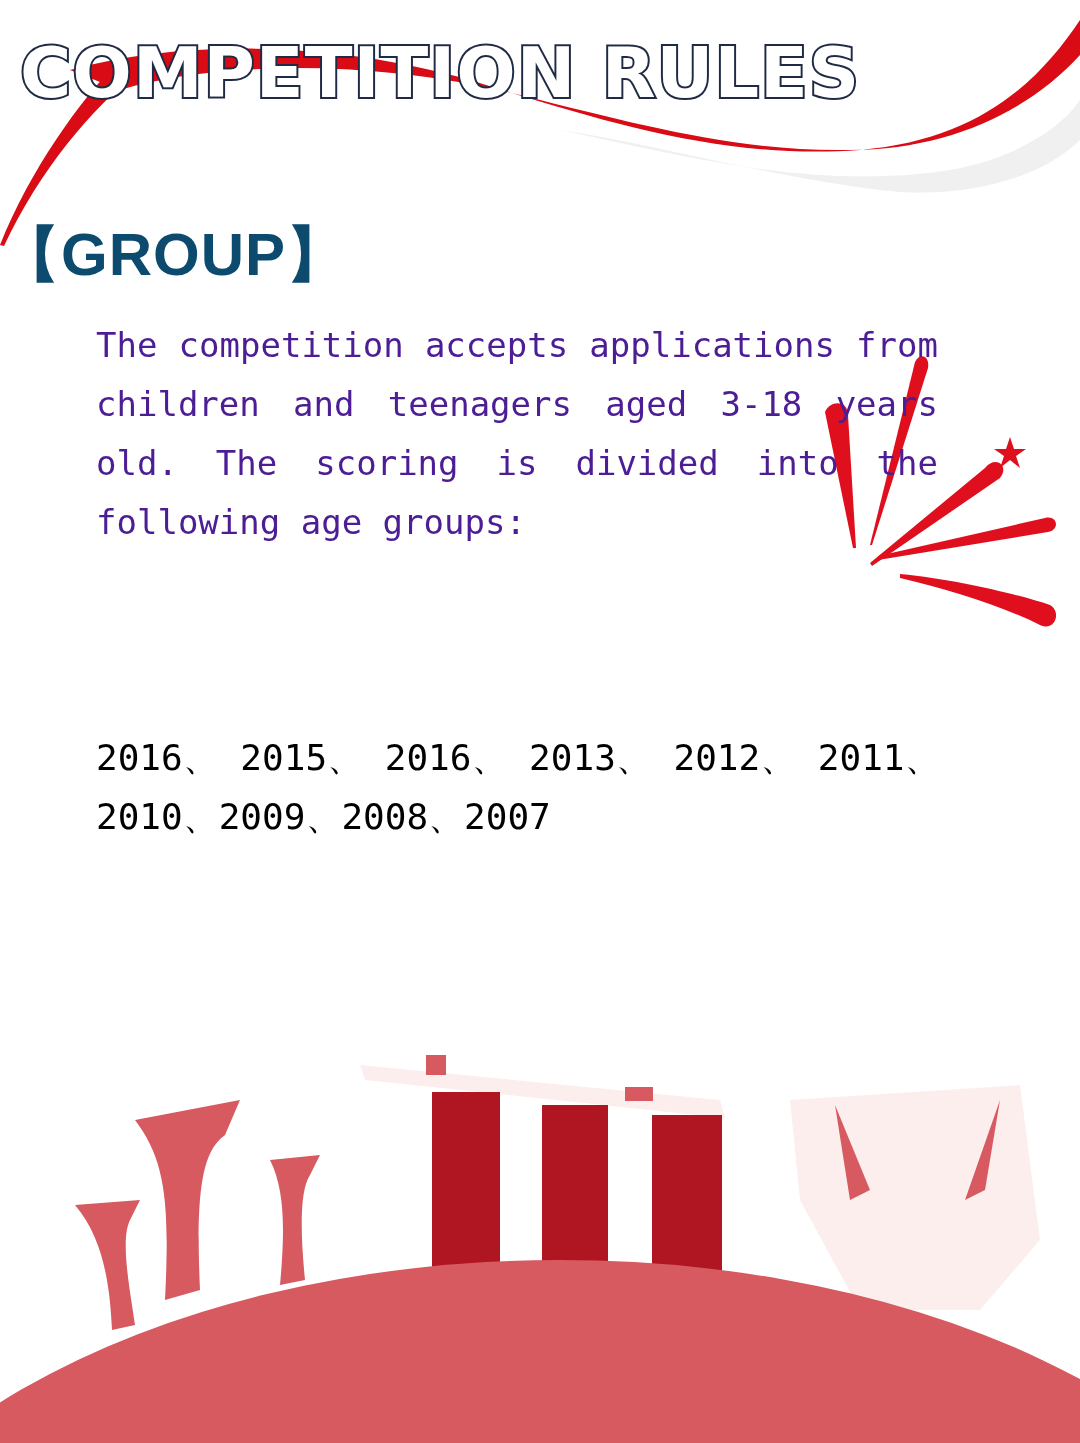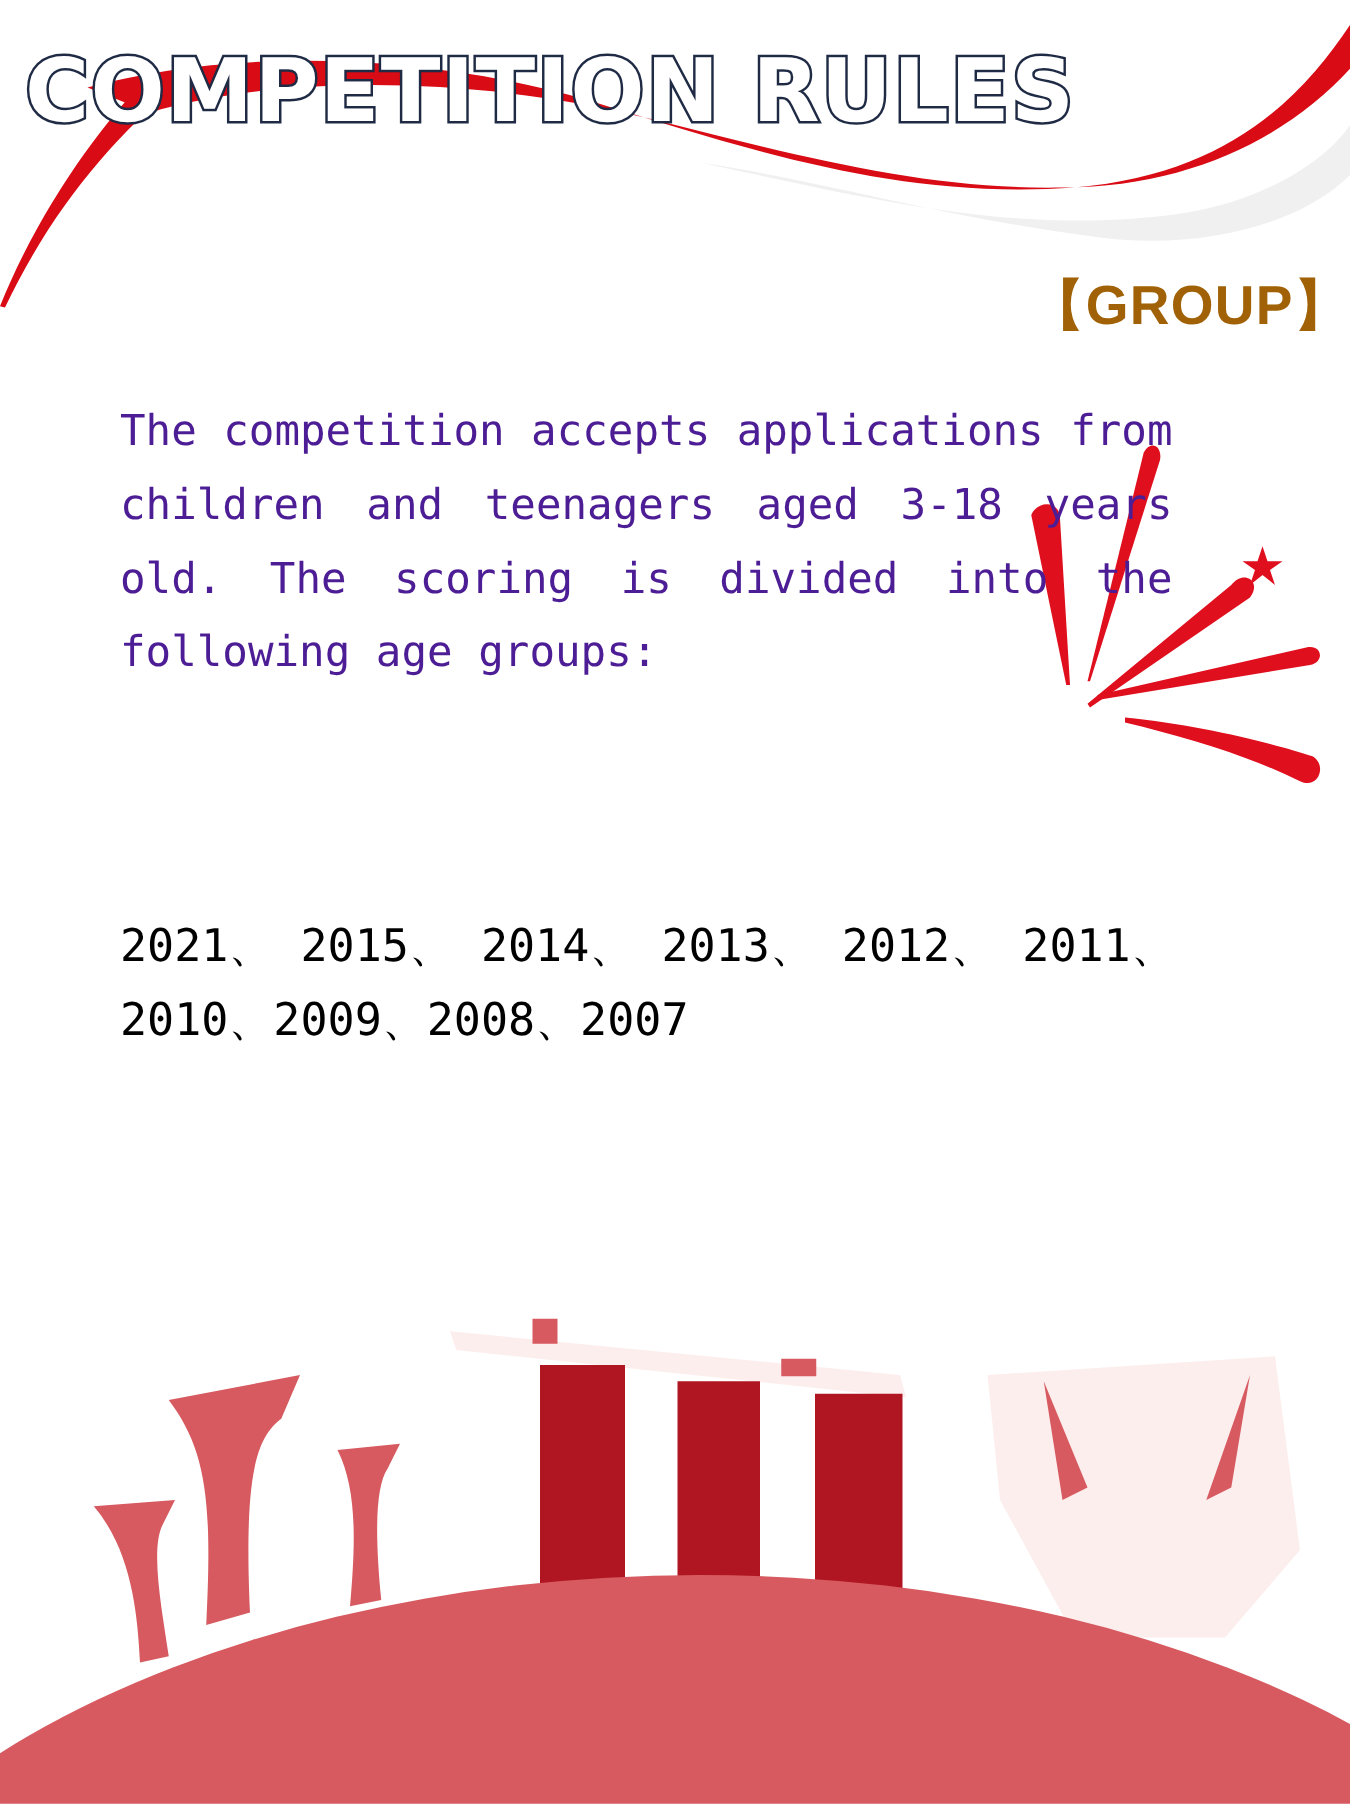--- a/index.html
+++ b/index.html
@@ -4,22 +4,22 @@
 <style>
   html, body { margin:0; padding:0; }
   body { width:1080px; height:1443px; position:relative; overflow:hidden; background:#ffffff; font-family:"DejaVu Sans Mono", monospace; }
   .bg-svg { position:absolute; left:0; top:0; width:1080px; height:1443px; }
   .title {
     position:absolute; left:20px; top:38px; font-family:"DejaVu Sans", sans-serif; font-weight:900;
     font-size:70px; letter-spacing:1px; color:#ffffff; -webkit-text-stroke:4px #1f2a44; paint-order:stroke fill;
     line-height:1; white-space:nowrap;
   }
   .section-heading {
-    position:absolute; left:0; width:1080px; top:215px; text-align:right; font-family:"Liberation Sans", sans-serif;
-    font-weight:700; font-size:44px; color:#a16207; letter-spacing:1px;
+    position:absolute; left:0; width:1080px; top:215px; text-align:left; font-family:"Liberation Sans", sans-serif;
+    font-weight:700; font-size:60px; color:#0c4a6e; letter-spacing:1px;
   }
   .body-text {
     position:absolute; left:96px; top:316px; width:842px; font-family:"DejaVu Sans Mono", monospace;
     font-size:34px; line-height:59px; color:#4c1d95; text-align:justify; text-align-last:left;
   }
   .body-text p { margin:0; }
   .years {
     position:absolute; left:96px; top:728px; width:860px; font-family:"DejaVu Sans Mono", monospace;
     font-size:36px; line-height:59px; color:#000;
   }
@@ -72,15 +72,15 @@
 
 <div class="title">COMPETITION RULES</div>
 
 <div class="section-heading">【GROUP】</div>
 
 <div class="body-text">
   <p>The competition accepts applications from children and teenagers aged 3-18 years old. The scoring is divided into the following age groups:</p>
 </div>
 
 <div class="years">
-  <div class="row">2021、 2015、 2014、 2013、 2012、 2011、</div>
+  <div class="row">2016、 2015、 2016、 2013、 2012、 2011、</div>
   <div class="row">2010、2009、2008、2007</div>
 </div>
 
 </body></html>

